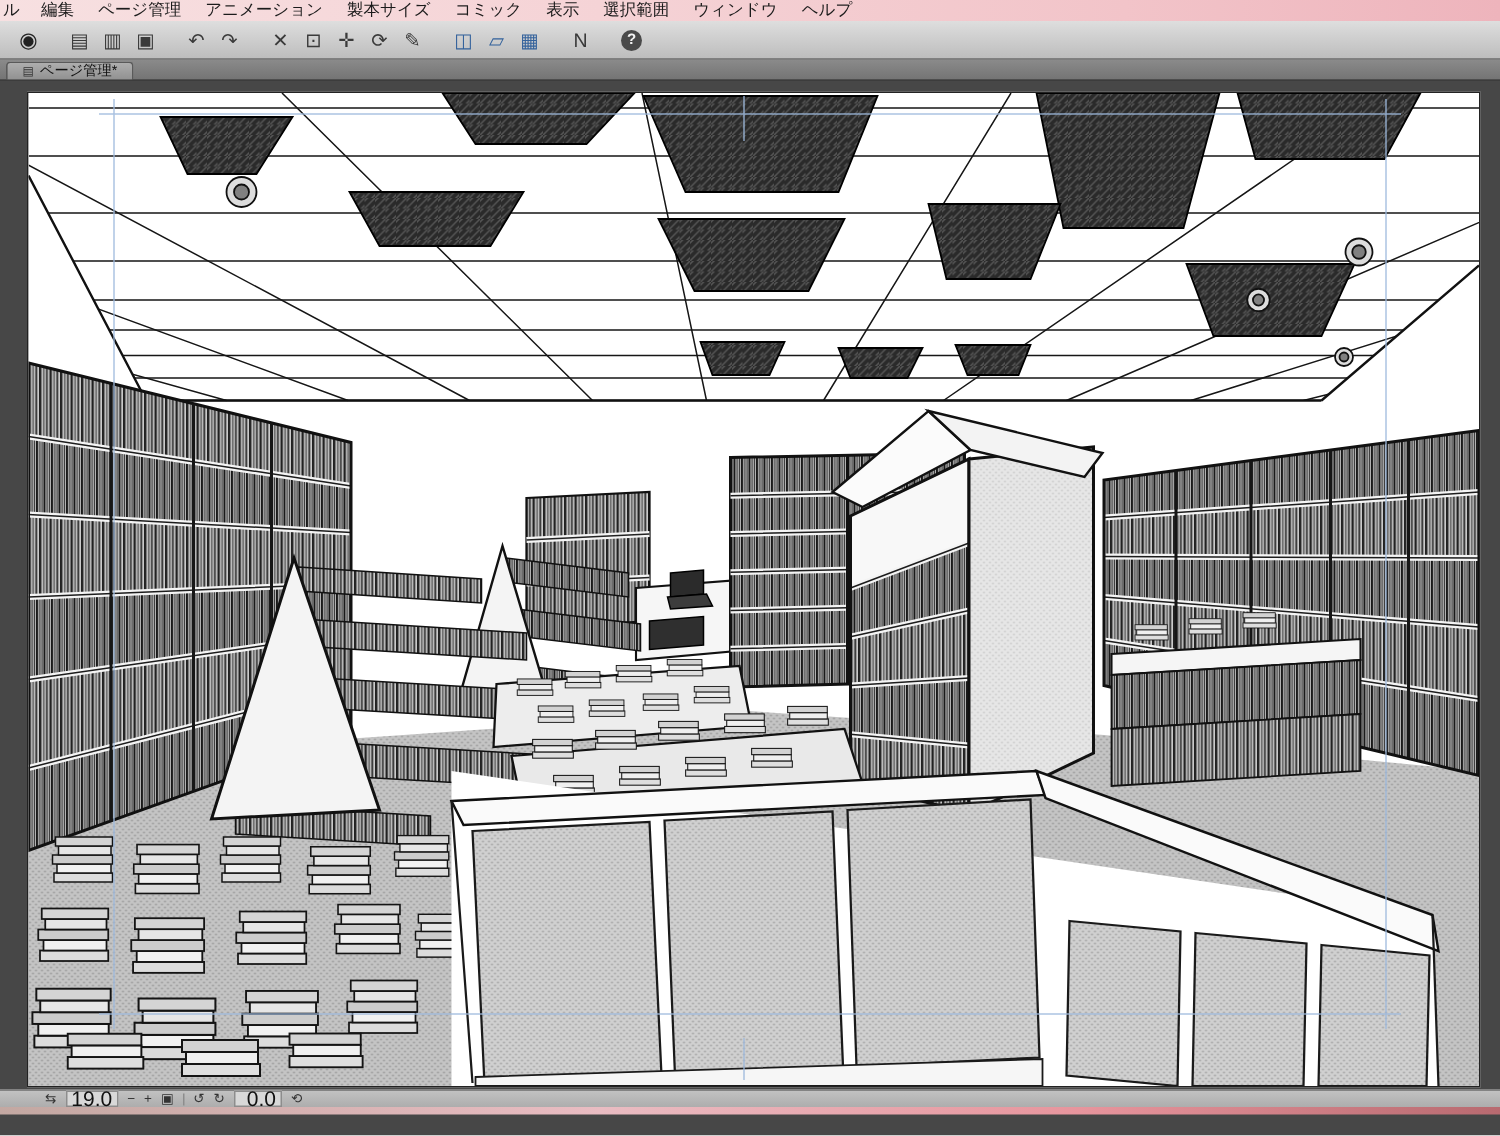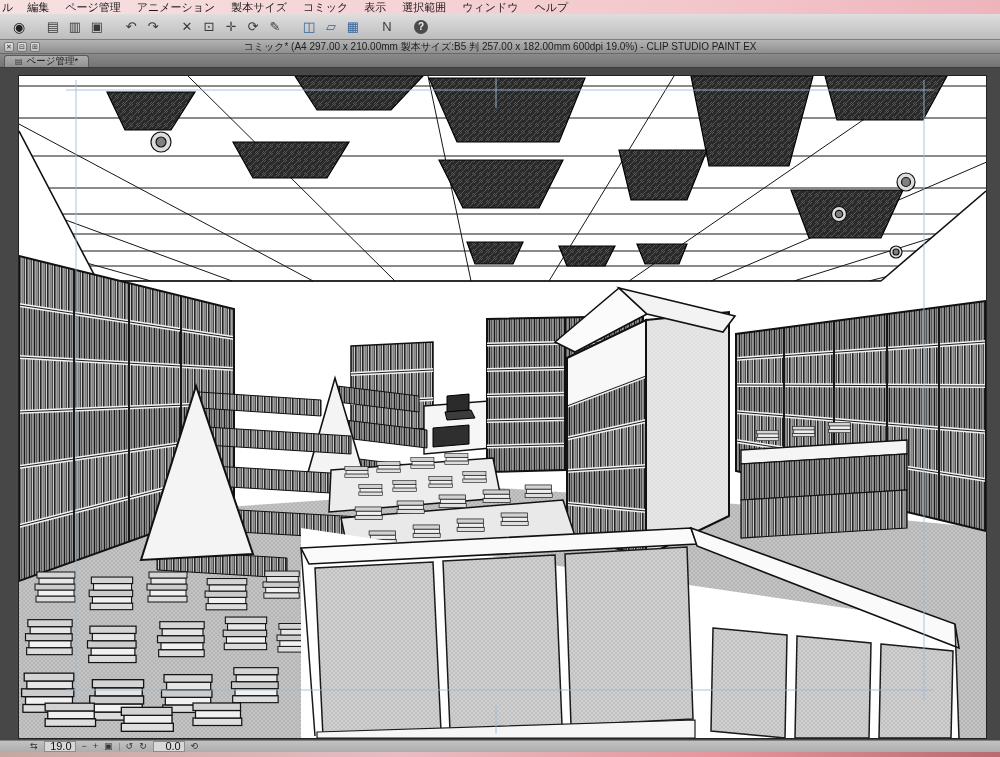--- a/index.html
+++ b/index.html
@@ -44,21 +44,21 @@
   .canvas-area{position:relative;height:672px;background:#474747;}
   .canvas{position:absolute;left:18px;top:7px;width:967px;height:662px;background:#ffffff;
     border:1px solid #222;box-sizing:content-box;}
   .canvas svg{display:block;}
 
   
   .statusbar{height:12px;background:linear-gradient(#c2c2c2,#adadad);border-top:1px solid #828282;
     display:flex;align-items:center;font-size:9px;color:#222;padding-left:30px;gap:6px;box-sizing:border-box;}
   .sbtn{font-size:9px;color:#333;line-height:1;}
   .sval{min-width:24px;text-align:right;background:#d8d8d8;border:1px solid #8d8d8d;
-    padding:0 3px;line-height:9px;font-size:11px;color:#111;}
+    padding:0 3px;line-height:9px;font-size:14px;color:#111;}
   .sdiv{width:1px;height:8px;background:#8d8d8d;}
 
   
   .desktop{height:5px;background:linear-gradient(90deg,#c3a8a2,#e9bcc2 40%,#e7959d 72%,#b86a70);}
 </style>
 </head>
 <body>
 
 <div class="app">
 
@@ -125,26 +125,20 @@
     <div class="tgap"></div>
     <div class="tbtn">
         <span>N</span>
       </div>
     <div class="tgap"></div>
     <div class="tbtn help">
         <span>?</span>
       </div>
   </div>
 
-  <div class="titlebar">
-    <span class="winbtn">✕</span>
-    <span class="winbtn">⊟</span>
-    <span class="winbtn">⊞</span>
-    <span class="doc-title">コミック* (A4 297.00 x 210.00mm 製本サイズ:B5 判 257.00 x 182.00mm 600dpi 19.0%)  - CLIP STUDIO PAINT EX</span>
-  </div>
 
   <div class="tabbar">
     <div class="tab">
       <span class="ticon">▤</span>
       <span>ページ管理*</span>
     </div>
   </div>
 
   <div class="canvas-area">
     <div class="canvas">

